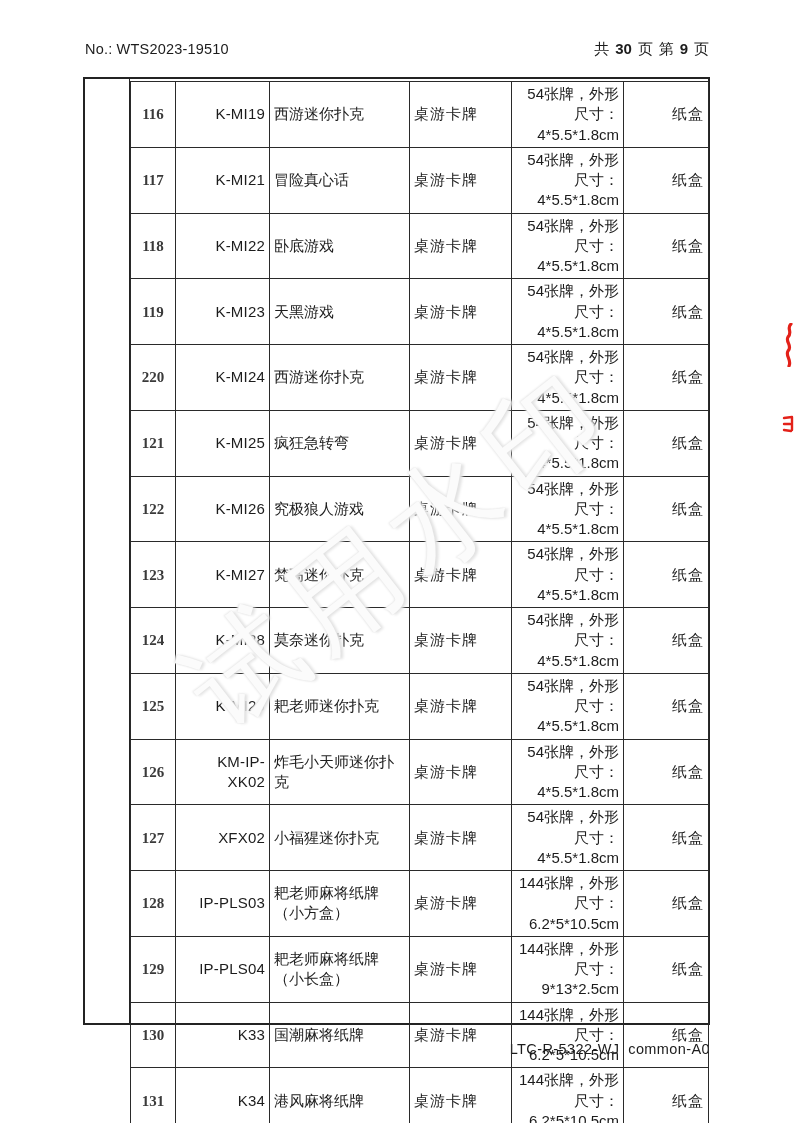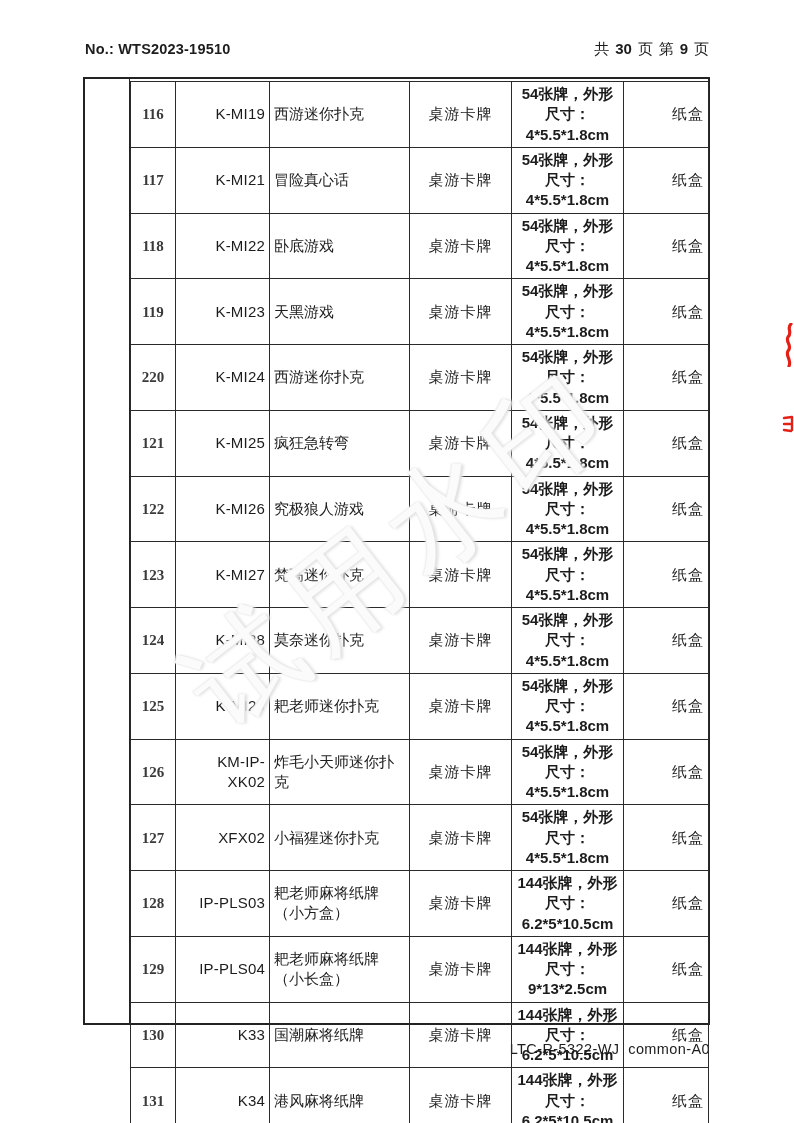--- a/index.html
+++ b/index.html
@@ -5,21 +5,20 @@
   html,body{margin:0;padding:0;}
   body{
     width:794px;height:1123px;position:relative;background:#ffffff;
     font-family:"Liberation Sans","DejaVu Sans",sans-serif;color:#1c1c1c;
     overflow:hidden;
   }
   
   .hdr-left{
     position:absolute;left:85px;top:41px;font-size:14.5px;letter-spacing:0.2px;
     font-family:"Liberation Sans","DejaVu Sans",sans-serif;
-    font-weight:bold;
   }
   .hdr-right{
     position:absolute;right:84px;top:40px;font-size:15px;
     font-family:"Liberation Serif","DejaVu Serif",serif;white-space:nowrap;margin-left:46px;
   }
   .hdr-right .num{
     font-family:"Liberation Sans","DejaVu Sans",sans-serif;font-weight:bold;
     margin:0 5px;
   }
   .hdr-right .cjk{margin:0 1px;}
@@ -47,26 +46,26 @@
   }
   td.c-model{
     font-family:Liberation Sans, sans-serif;text-align:right;
     padding-left:5px;letter-spacing:0.2px;
   }
   td.c-name{
     font-family:"Liberation Serif","DejaVu Serif",serif;text-align:left;
     padding-left:7px;
   }
   td.c-cat{
-    text-align:center;font-family:Liberation Serif, serif;
+    font-family:Liberation Serif, serif;
     letter-spacing:1px;
   }
   td.c-spec{
     font-family:"Liberation Sans","DejaVu Sans",sans-serif;font-size:14.5px;
-    text-align:center;padding-left:4px;line-height:1.32;word-break:break-word;font-weight:bold;
+    text-align:right;padding-left:4px;line-height:1.32;word-break:break-word;
   }
   td.c-mat{
     text-align:right;font-family:"Liberation Serif","DejaVu Serif",serif;
     letter-spacing:1px;
   }
   
   .watermark{
     position:absolute;left:400px;top:548px;z-index:6;pointer-events:none;
     transform:translate(-50%,-50%) rotate(-38deg);
     font-family:"Liberation Serif","DejaVu Serif",serif;

